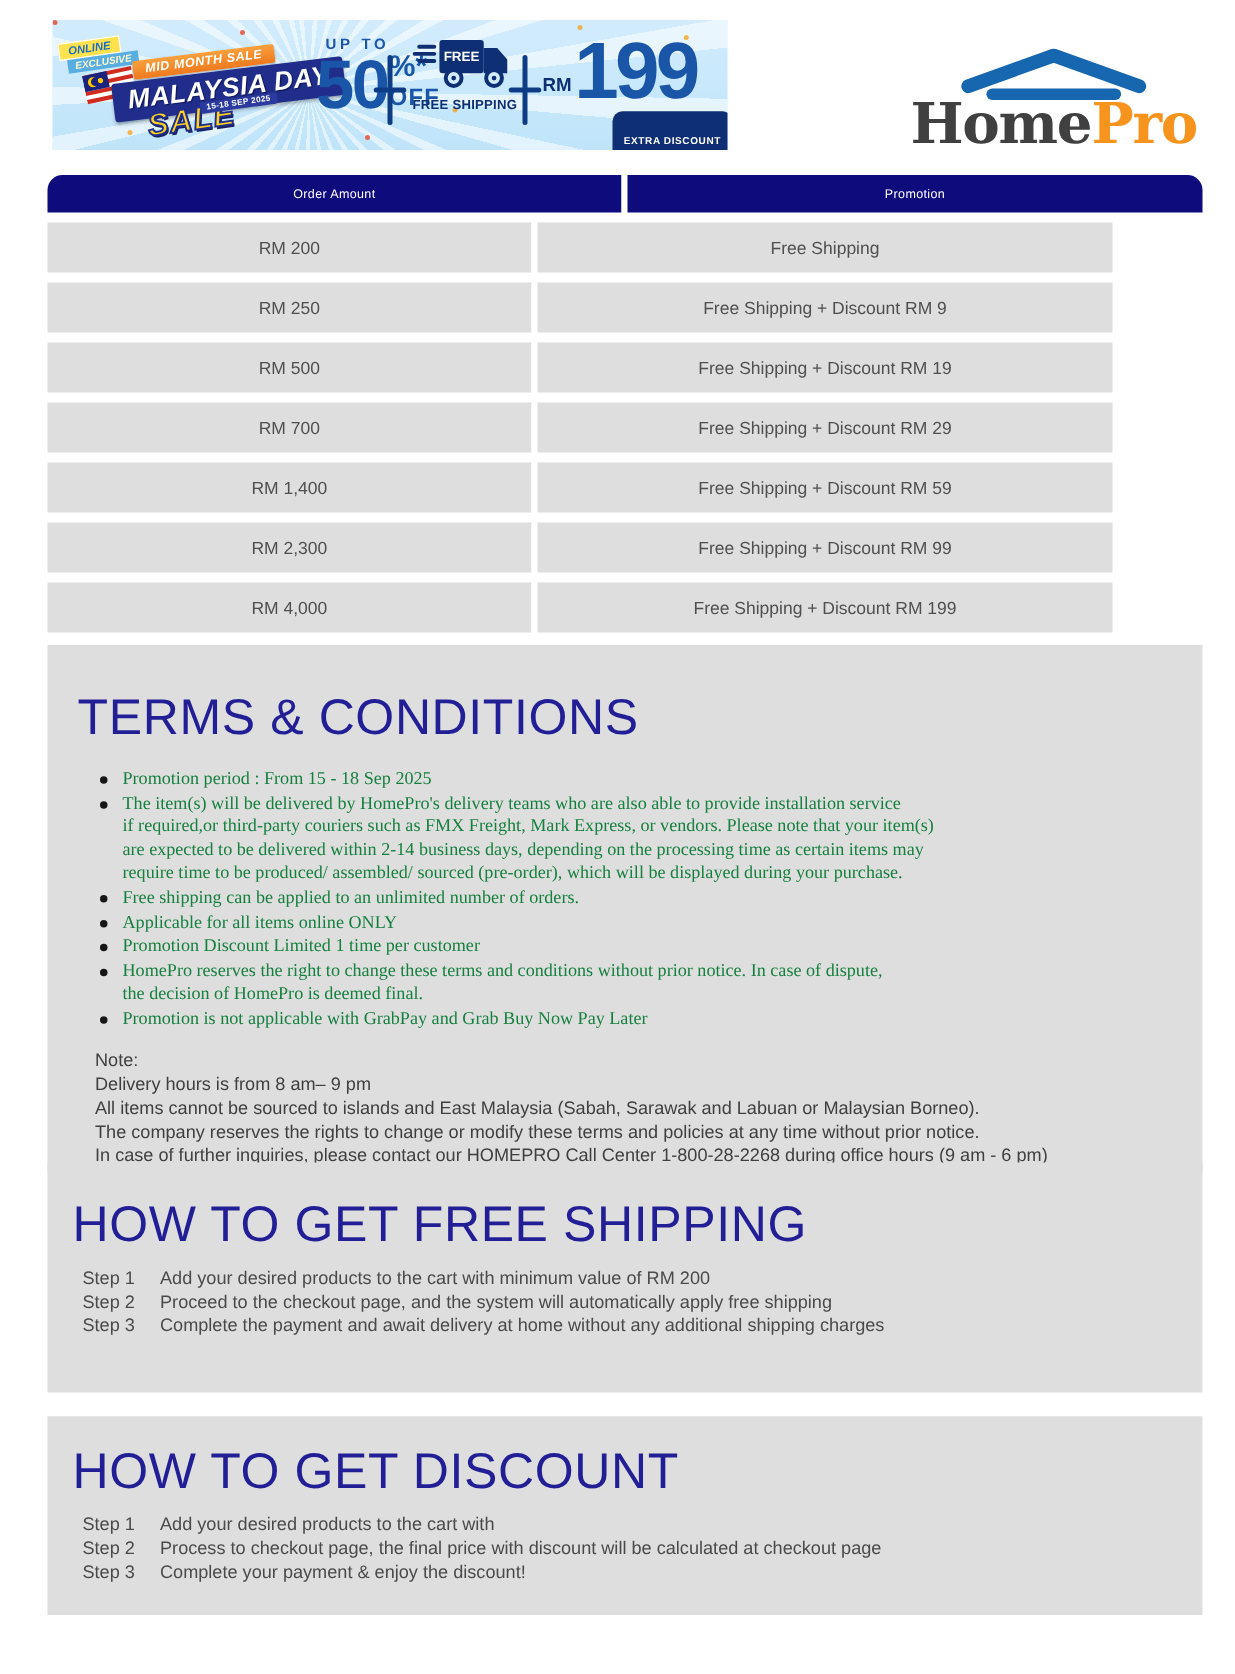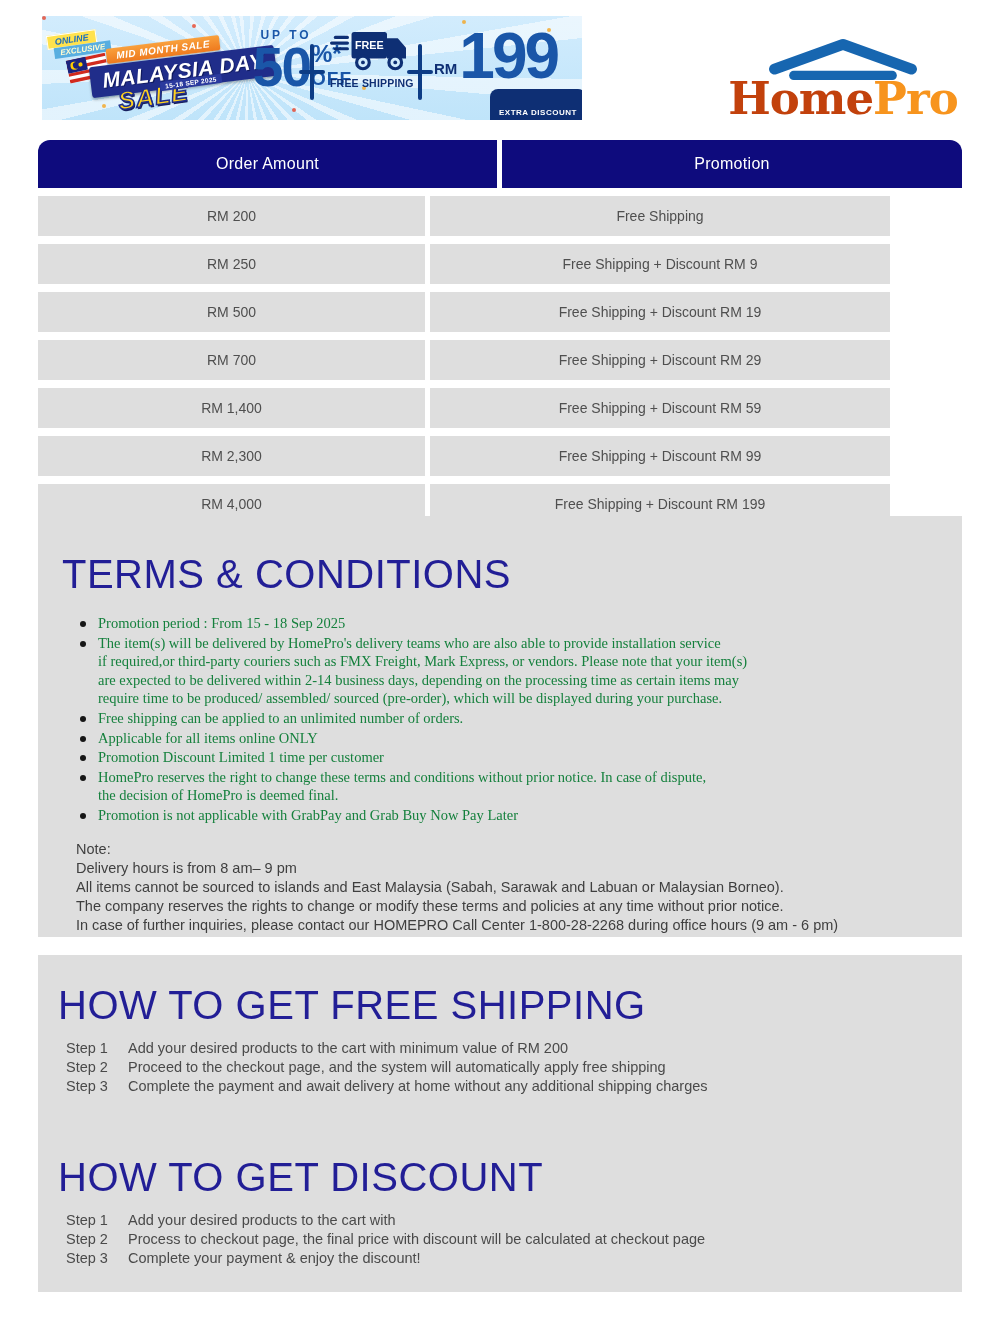--- a/index.html
+++ b/index.html
@@ -72,43 +72,43 @@
   .big199 { font-size:64px; font-weight:900; color:#1a56a8; line-height:.95; letter-spacing:-3px; }
   .extra-pill {
     display:inline-block; background:#0e2f74; color:#fff; font-size:8px; font-weight:800;
     padding:19px 9px; border-radius:8px; letter-spacing:.5px; margin:2px 0 0 56px; white-space:nowrap;
   }
 
   
   .logo { position:absolute; left:726px; top:38px; width:234px; text-align:center; cursor:pointer; }
   .logo-roof { display:block; margin:0 auto -4px auto; }
   .logo-text { font-family:"DejaVu Serif", serif; font-weight:bold; font-size:45px; letter-spacing:-1px; line-height:1; }
-  .logo-home { color:#c2410c; } .logo-pro { color:#f7941d; }
+  .logo-home { color:#404040; } .logo-pro { color:#f7941d; }
 
   
   .promo-table { position:absolute; left:38px; top:140px; width:924px; }
   .t-head { display:flex; gap:5px; }
   .t-head .cell {
-    height:48px; background:#0e0b7d; color:#ffffff; font-size:16px;
+    height:30px; background:#0e0b7d; color:#ffffff; font-size:10px;
     display:flex; align-items:center; justify-content:center; letter-spacing:.3px;
   }
   .t-head .c1 { width:459px; border-radius:12px 0 0 0; }
   .t-head .c2 { width:460px; border-radius:0 12px 0 0; }
   .t-row { display:flex; gap:5px; margin-top:8px; }
   .t-row:first-of-type { margin-top:3px; }
   .t-row .cell {
     height:40px; background:#dedede; color:#4f4f4f; font-size:14px;
     display:flex; align-items:center; justify-content:center;
   }
   .t-row .c1 { width:387px; } .t-row .c2 { width:460px; }
 
   
   .panel { position:absolute; left:38px; width:924px; background:#dedede; }
   .panel-terms { top:516px; height:421px; }
-  .panel-fs { top:955px; height:184px; }
+  .panel-fs { top:930px; height:184px; }
   .panel-disc { top:1133px; height:159px; }
   .panel h1 {
     margin:0; color:#221e96; font-weight:500; letter-spacing:.5px; line-height:1;
   }
   .panel-terms h1 { font-size:40px; padding:38px 0 0 24px; }
   .panel-fs h1 { font-size:40px; padding:30px 0 0 20px; }
   .panel-disc h1 { font-size:40px; padding:24px 0 0 20px; }
 
   .bullets { list-style:none; margin:20px 0 0 0; padding:0 20px 0 40px; }
   .bullets li {

